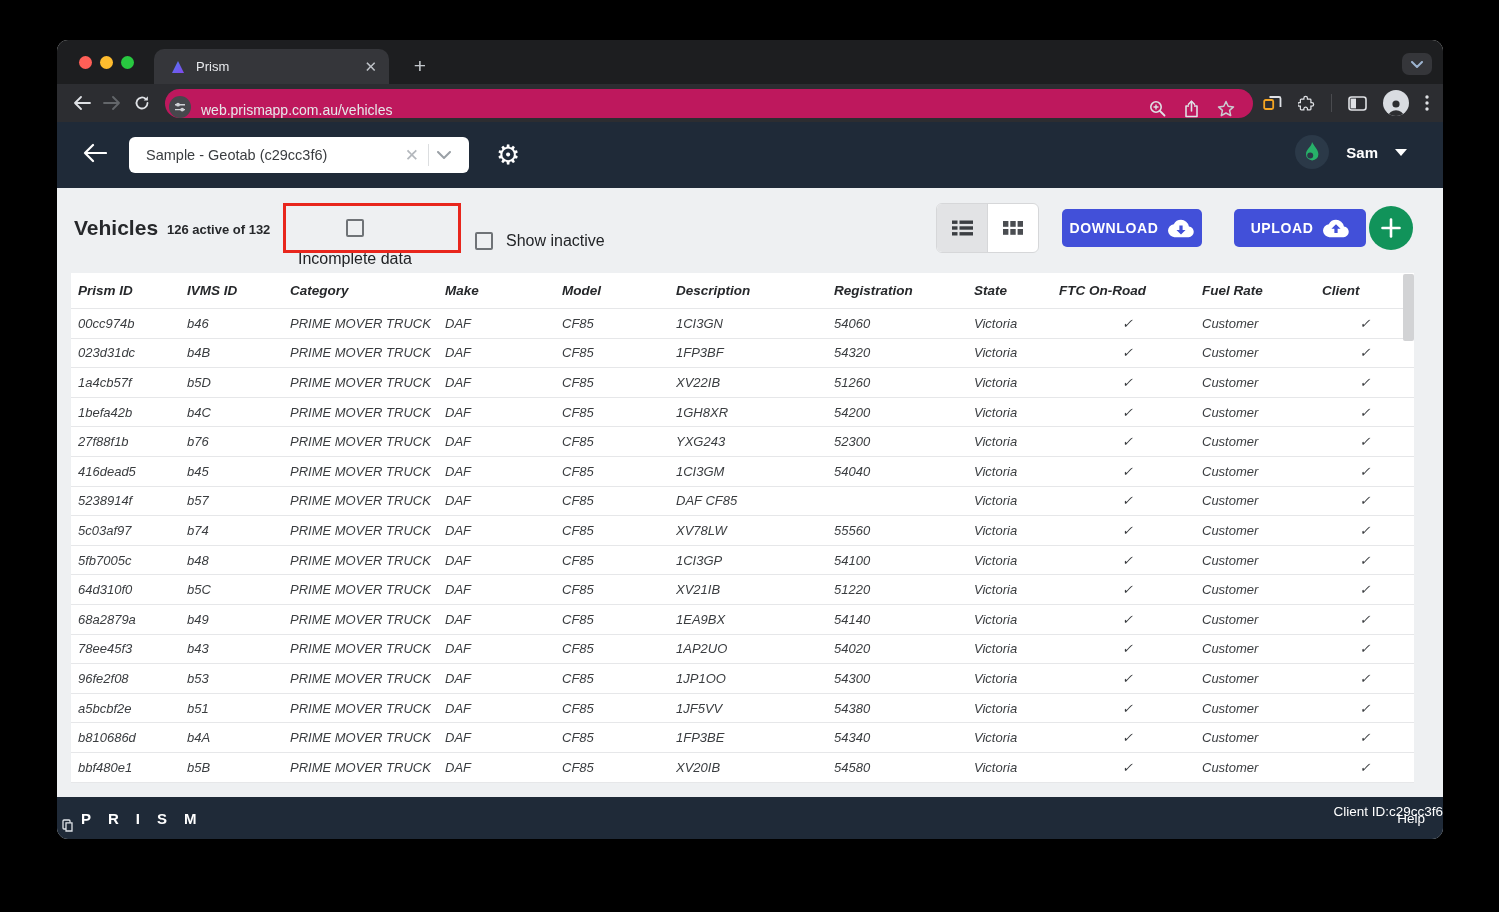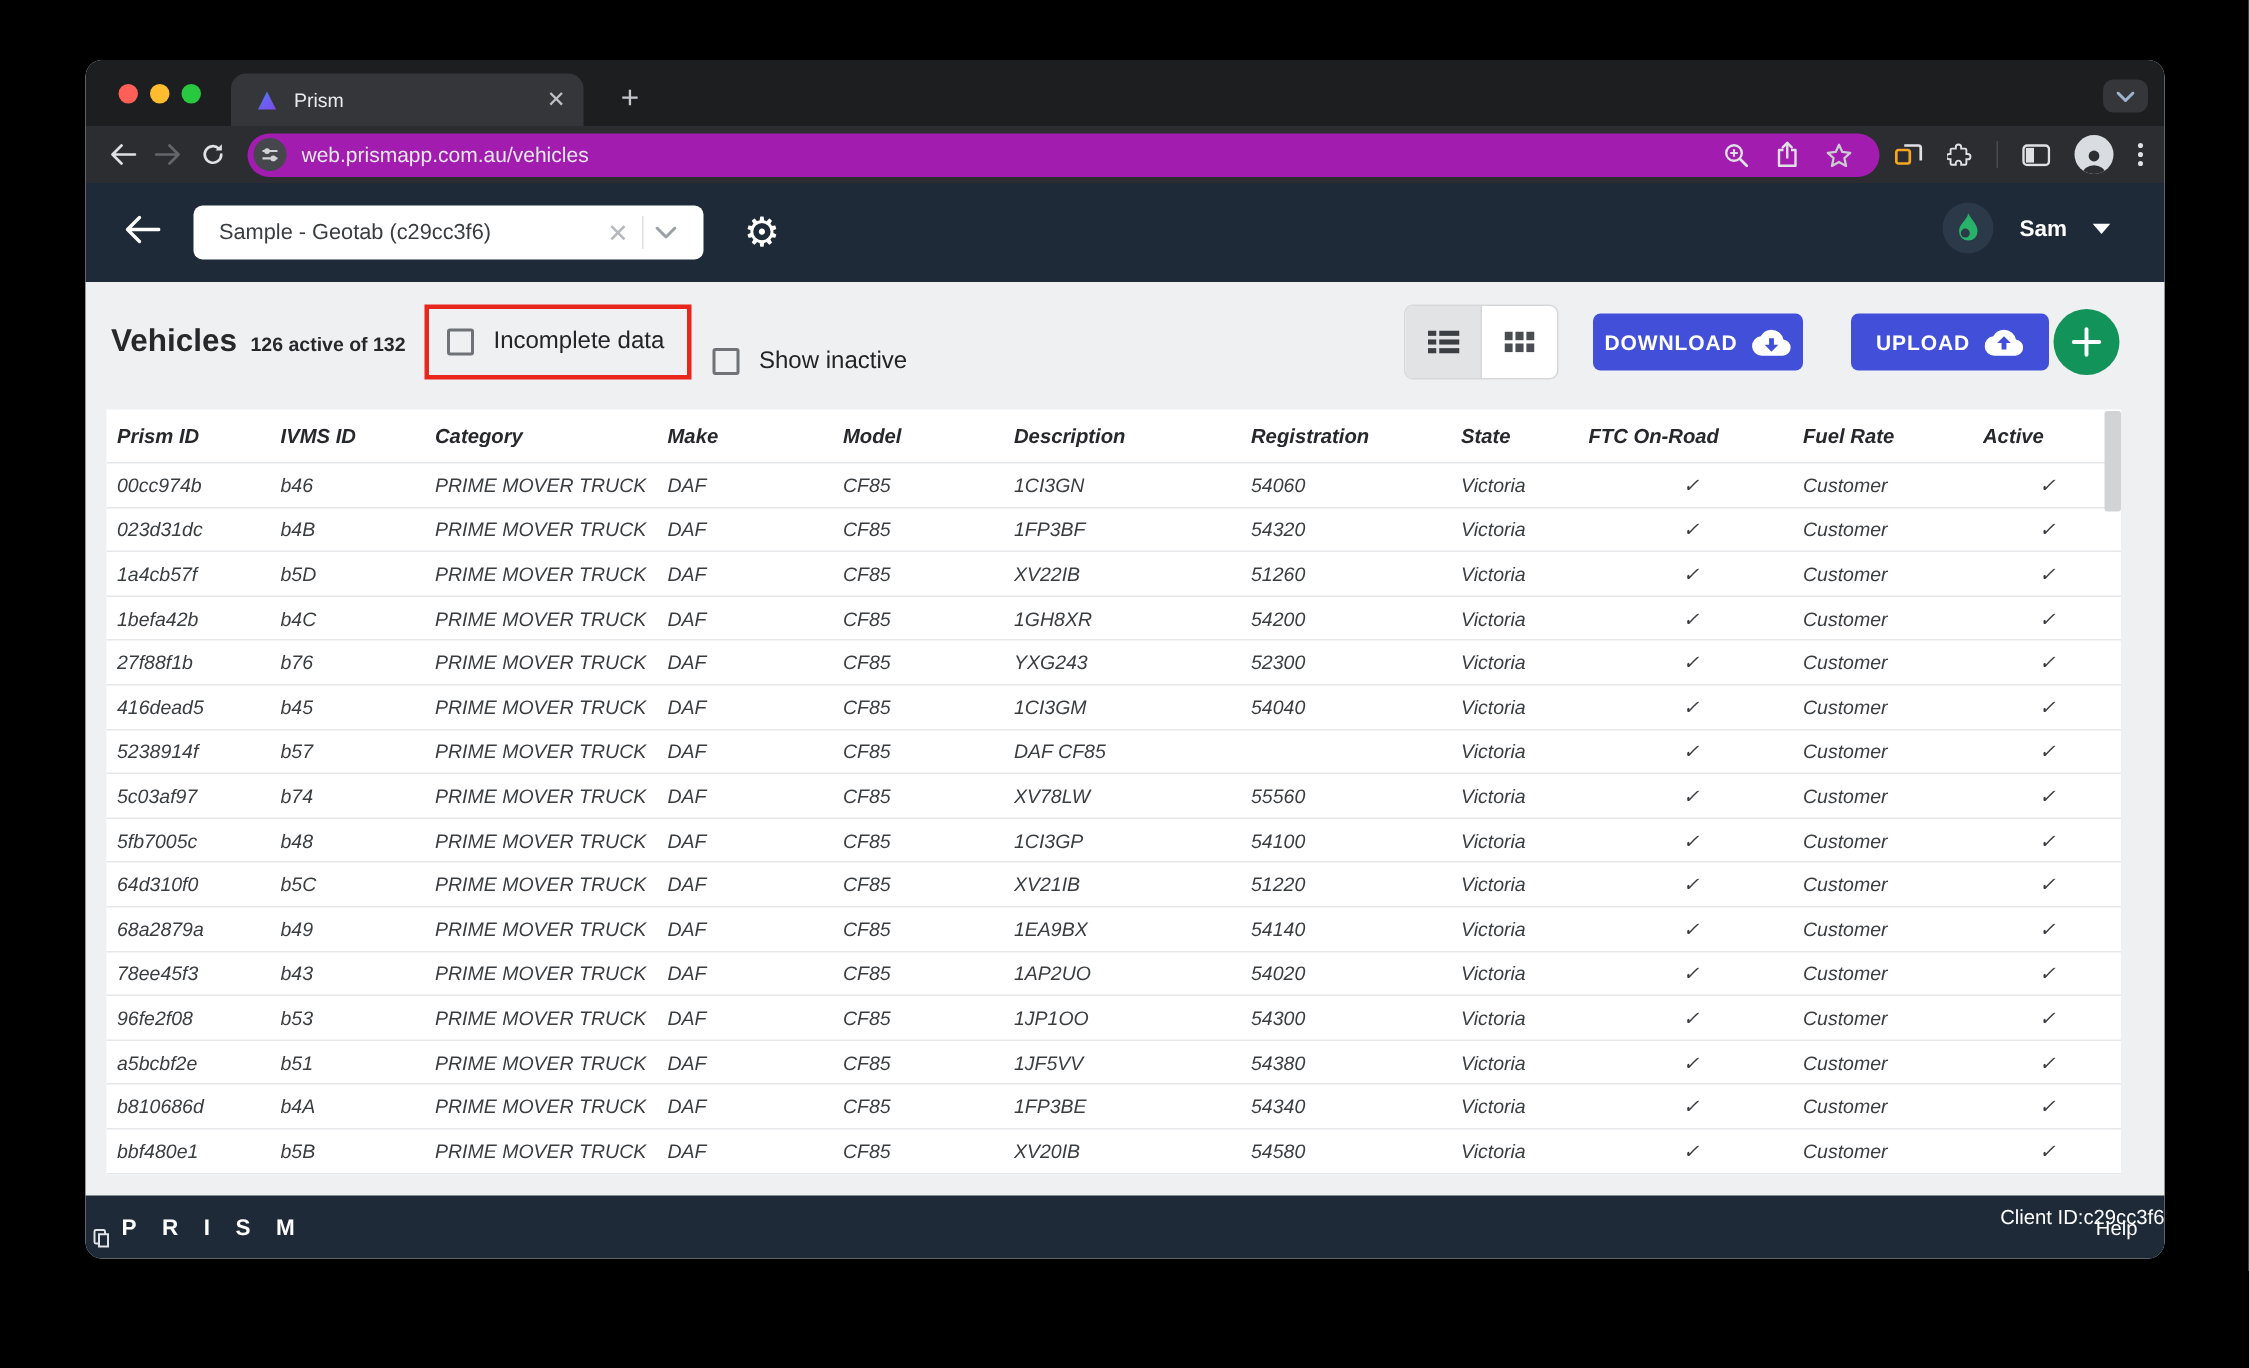--- a/index.html
+++ b/index.html
@@ -19,22 +19,22 @@
   .tab-title { color:#e8eaed; font-size:13px; margin-left:10px; flex:1; }
   .tab-close { color:#bfc3c8; font-size:15px; line-height:1; cursor:default; }
   .newtab { position:absolute; left:348px; top:12px; width:30px; height:28px; color:#c3c7cc;
     font-size:21px; display:flex; align-items:center; justify-content:center; }
   .strip-chevron { position:absolute; right:11px; top:13px; width:30px; height:22px; border-radius:7px;
     background:#35363a; display:flex; align-items:center; justify-content:center; }
 
   
   .toolbar { height:38px; background:#2c2d31; flex:none; display:flex; align-items:center; padding:0 14px 0 10px; }
   .navbtn { width:30px; height:30px; display:flex; align-items:center; justify-content:center; flex:none; }
-  .omnibox { flex:1; height:29px; margin:0 10px 0 8px; background:#a21caf; border-radius:15px;
-    display:flex; align-items:center; padding:0 10px 0 4px; min-width:0; }
+  .omnibox { flex:1; height:29px; margin:0 10px 0 8px; background:#be185d; border-radius:15px;
+    display:flex; align-items:flex-end; padding:0 10px 0 4px; min-width:0; }
   .chip { width:22px; height:22px; border-radius:50%; background:#46474c; display:flex;
     align-items:center; justify-content:center; flex:none; }
   .url { color:#e6e8ea; font-size:14px; margin-left:10px; flex:1; white-space:nowrap; overflow:hidden; }
   .boxicons { display:flex; align-items:center; gap:18px; padding-right:8px; }
   .tbicons { display:flex; align-items:center; gap:16px; }
   .tb-sep { width:1px; height:18px; background:#4a4b4f; }
   .chrome-avatar { width:26px; height:26px; border-radius:50%; background:#d9dce1;
     display:flex; align-items:flex-end; justify-content:center; overflow:hidden; }
 
   
@@ -247,21 +247,21 @@
           <polygon points="0,0 12,0 6,7" fill="#fff"></polygon>
         </svg>
     </div>
   </div>
 
   <div class="content">
     <div class="page-title">Vehicles</div>
     <div class="page-count">126 active of 132</div>
 
     <div class="annotation-box"></div>
-    <div class="cb-group" style="left:241px; top:31px;">
+    <div class="cb-group" style="left:241px; top:31px;flex-direction:column;">
       <span class="cb"></span>
       <span class="cb-label">Incomplete data</span>
     </div>
     <div class="cb-group" style="left:418px; top:44px;">
       <span class="cb"></span>
       <span class="cb-label">Show inactive</span>
     </div>
 
 
     <div class="viewtoggle">
@@ -317,21 +317,21 @@
           <div>Prism ID</div>
           <div>IVMS ID</div>
           <div>Category</div>
           <div>Make</div>
           <div>Model</div>
           <div>Description</div>
           <div>Registration</div>
           <div>State</div>
           <div>FTC On-Road</div>
           <div>Fuel Rate</div>
-          <div>Active</div>
+          <div>Client</div>
         </div>
       <div>
           <div class="trow">
             <div>00cc974b</div>
             <div>b46</div>
             <div>PRIME MOVER TRUCK</div>
             <div>DAF</div>
             <div>CF85</div>
             <div>1CI3GN</div>
             <div>54060</div>

